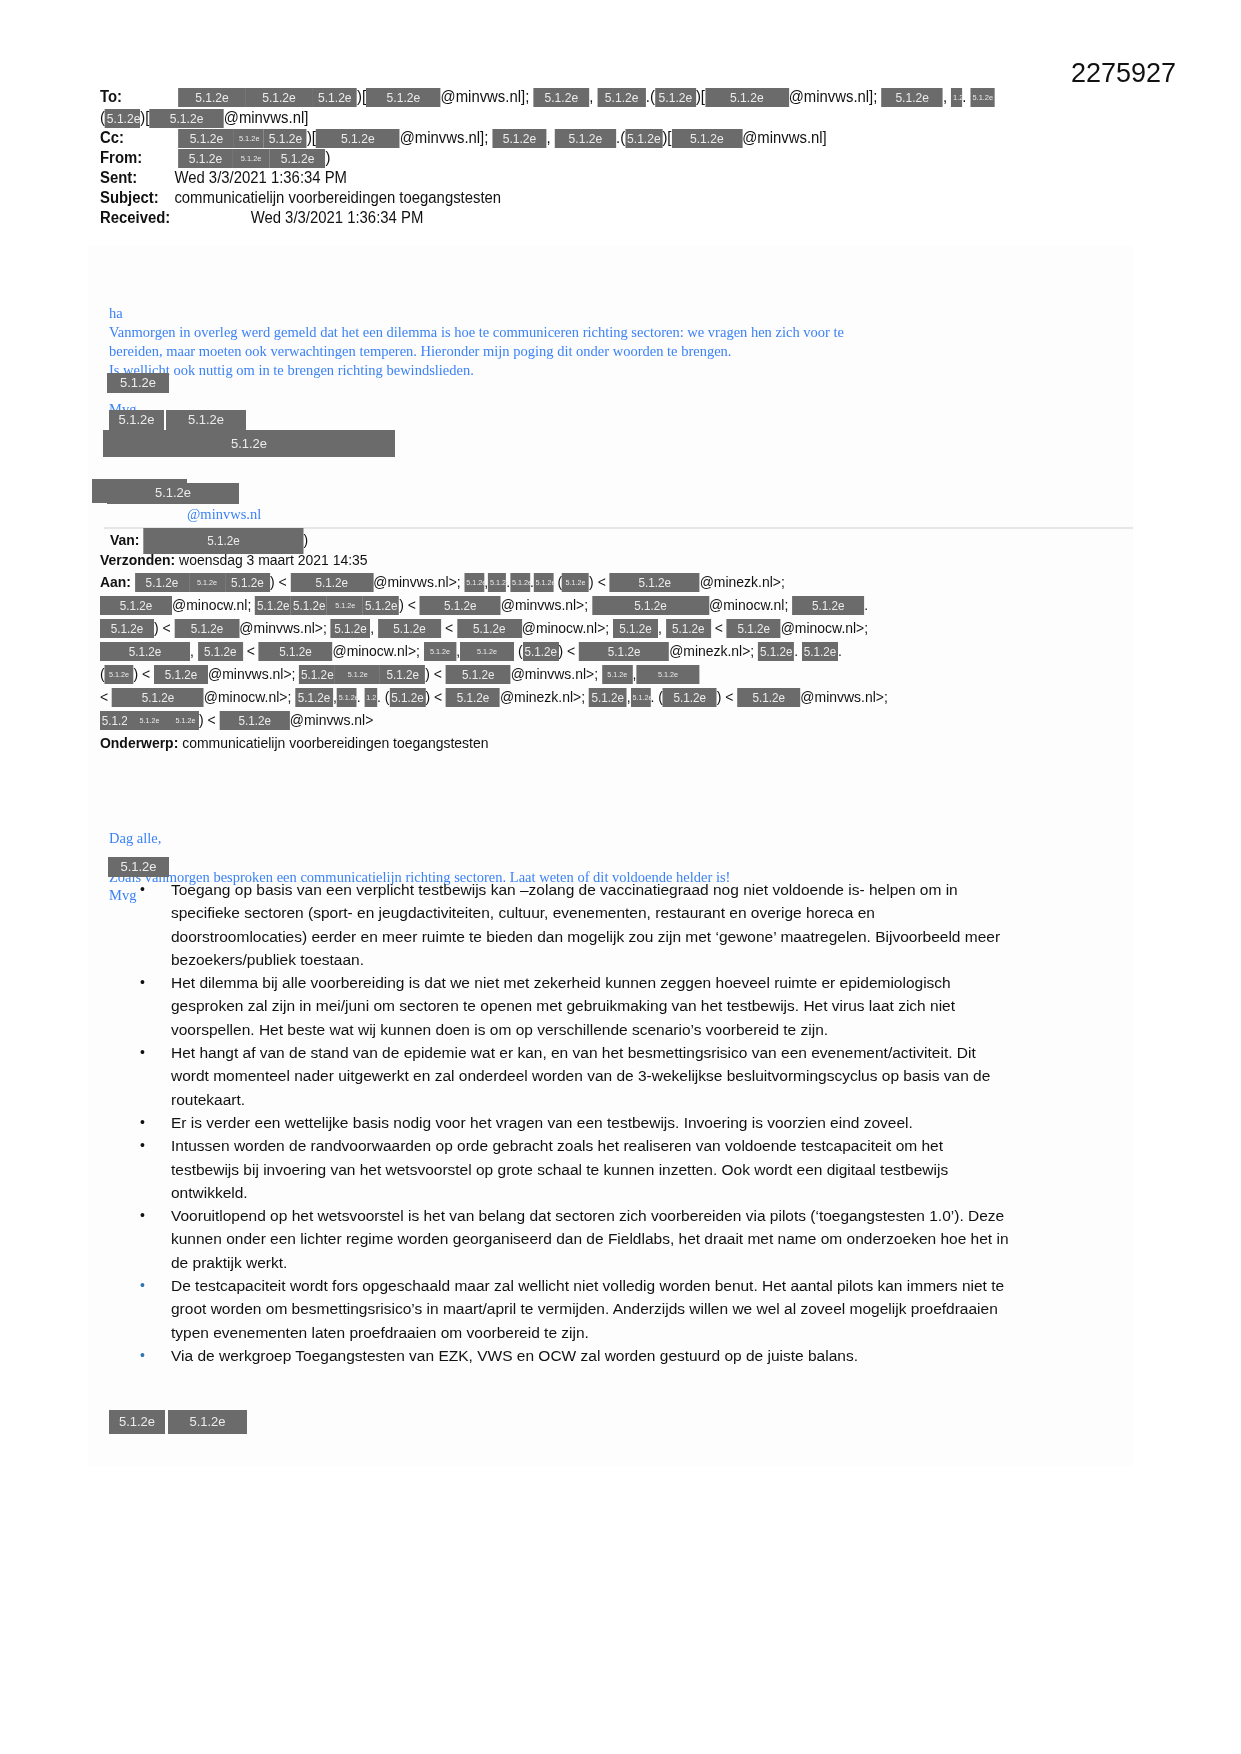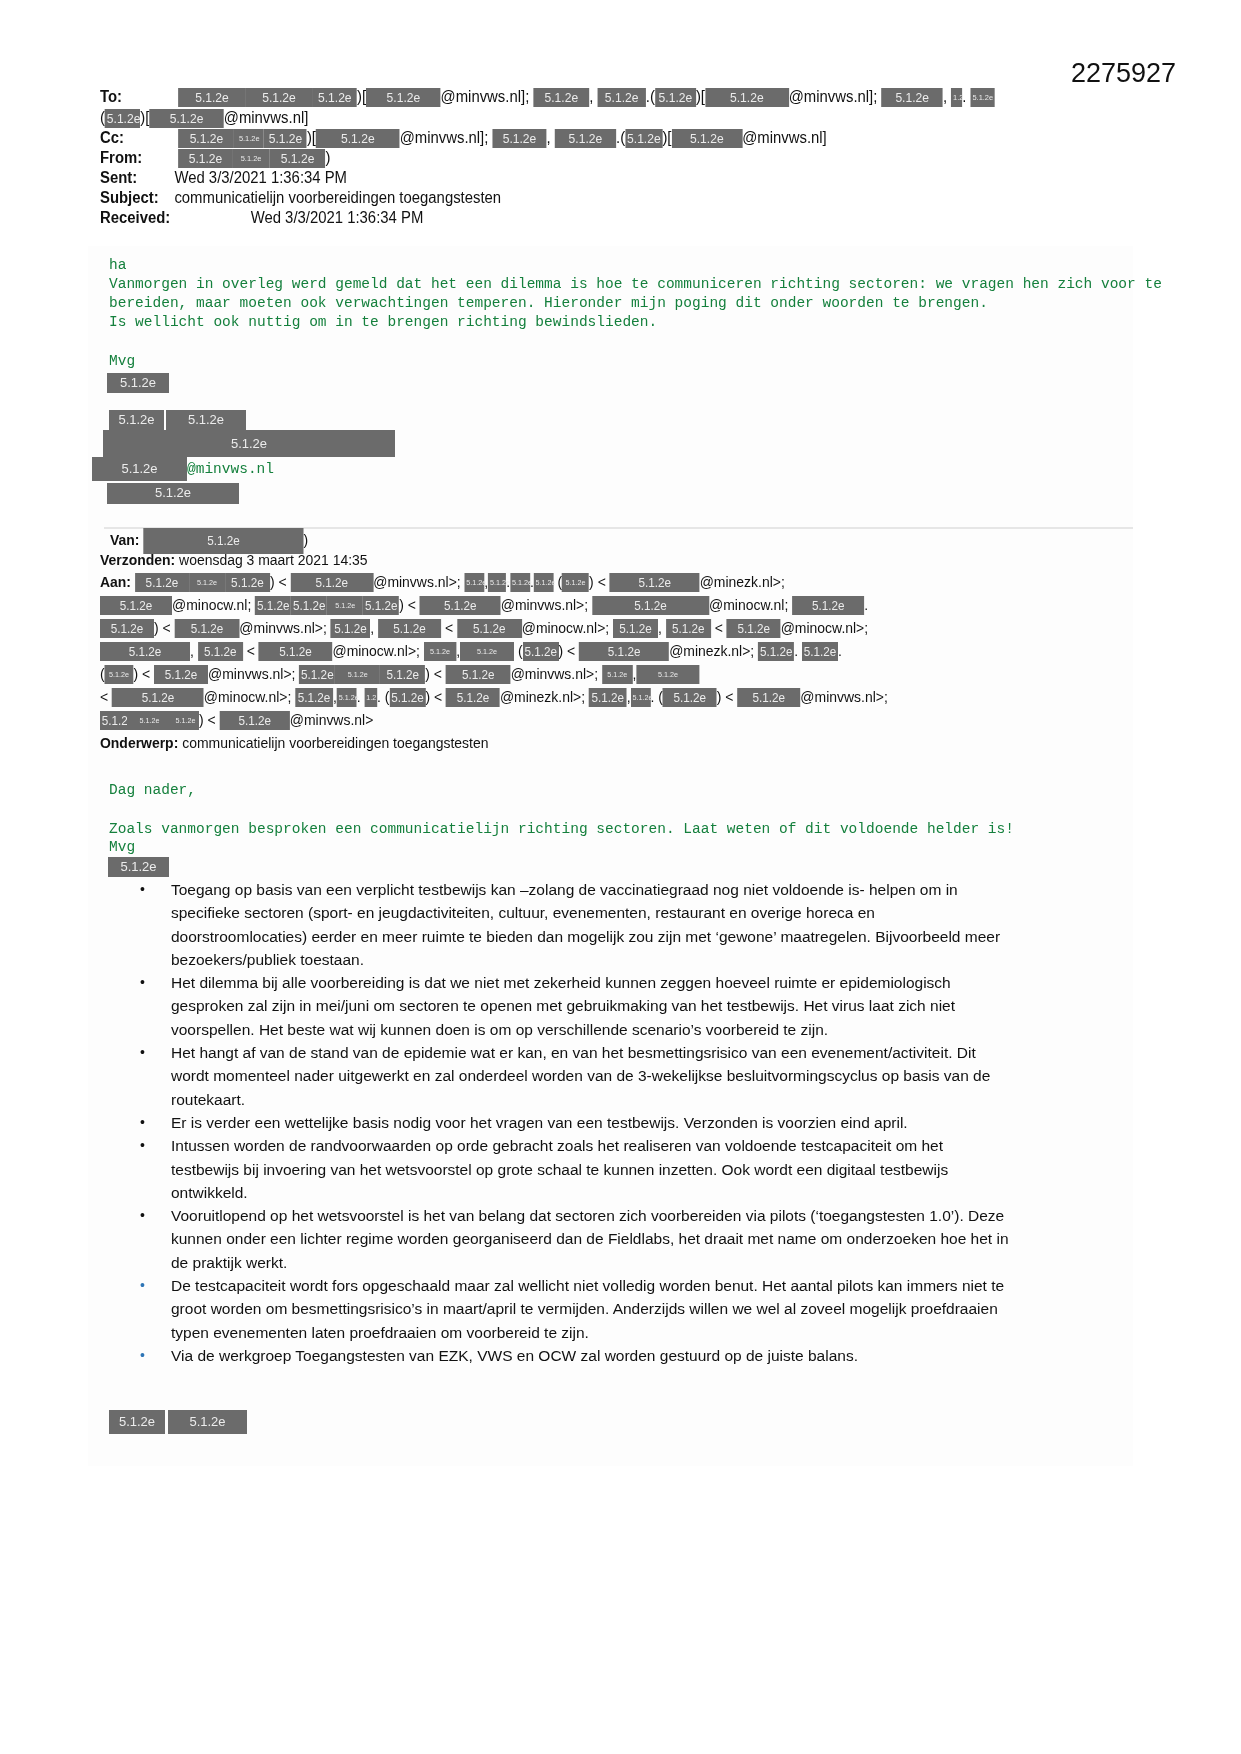--- a/index.html
+++ b/index.html
@@ -3,21 +3,21 @@
 <meta charset="utf-8">
 <style>
   html, body { margin: 0; padding: 0; background: #ffffff; }
   body { width: 1241px; height: 1754px; position: relative; overflow: hidden; }
   .docid { position: absolute; left: 1071px; top: 58px; font-family: "Liberation Sans", sans-serif; font-size: 27px; color: #111; }
   .hdr { position: absolute; left: 100px; font-family: "Liberation Sans", sans-serif; font-size: 16px; color: #111; white-space: nowrap; transform: scaleX(0.93); transform-origin: left center; }
   .hdr b { font-weight: bold; }
   .r { display: inline-block; background: #6b6b6b; color: #ececec; font-family: "Liberation Sans", sans-serif; font-size: 13px; line-height: 19px; height: 19px; text-align: center; vertical-align: middle; box-sizing: border-box; padding: 0 2px; }
   .r.s { font-size: 8px; }
   .bodybg { position: absolute; left: 88px; top: 246px; width: 1045px; height: 1220px; background: #fdfdfd; }
-  .blue { position: absolute; font-family: Liberation Mono, monospace; font-size: 14.5px; color: #15803d; line-height: 19px; }
+  .blue { position: absolute; font-family: Liberation Serif, serif; font-size: 14.5px; color: #3b82f6; line-height: 19px; margin-top: 48px; }
   .sep { position: absolute; left: 104px; top: 527px; width: 1029px; height: 2px; background: #e6e6e6; }
   .fw { position: absolute; left: 100px; font-family: "Liberation Sans", sans-serif; font-size: 15.5px; color: #111; white-space: nowrap; transform: scaleX(0.9); transform-origin: left center; }
   .fw b { font-weight: bold; }
   .bullets { position: absolute; left: 136px; top: 878px; width: 990px; margin: 0; padding: 0; list-style: none; font-family: "Liberation Sans", sans-serif; font-size: 15.5px; color: #111; line-height: 23.3px; }
   .bullets li { position: relative; padding-left: 35px; }
   .bullets li .dot { position: absolute; left: 4px; top: 0; font-size: 14px; }
   .bullets li.bl .dot { color: #2e75b6; }
   .aan { position: absolute; left: 100px; top: 570px; width: 1040px; font-family: "Liberation Sans", sans-serif; font-size: 15.5px; color: #111; line-height: 23px; }
   .aan .line { white-space: nowrap; height: 23px; transform: scaleX(0.9); transform-origin: left center; }
 </style>
@@ -103,29 +103,29 @@
   <div class="line">
     <span class="r" style="width:30px">5.1.2e</span><span class="r s" style="width:50px">5.1.2e</span><span class="r s" style="width:30px">5.1.2e</span>) &lt; <span class="r" style="width:78px">5.1.2e</span><span>@minvws.nl&gt;</span>
   </div>
 </div>
 
 <div class="fw" style="top:734px;">
   <b>Onderwerp:</b>
   <span>communicatielijn voorbereidingen toegangstesten</span>
 </div>
 
-<div class="blue" style="left:109px;top:781px;">Dag nader,</div>
+<div class="blue" style="left:109px;top:781px;">Dag alle,</div>
 <div class="blue" style="left:109px;top:820px;white-space:nowrap;">Zoals vanmorgen besproken een communicatielijn richting sectoren. Laat weten of dit voldoende helder is!</div>
 <div class="blue" style="left:109px;top:838px;">Mvg</div>
 <div style="position:absolute;left:108px;top:857px;"><span class="r" style="width:61px;height:20px">5.1.2e</span></div>
 
 <ul class="bullets">
   <li><span class="dot">•</span><span>Toegang op basis van een verplicht testbewijs kan –zolang de vaccinatiegraad nog niet voldoende is- helpen om in</span><br><span>specifieke sectoren (sport- en jeugdactiviteiten, cultuur, evenementen,  restaurant en overige horeca en</span><br><span>doorstroomlocaties) eerder en meer ruimte te bieden dan mogelijk zou zijn met ‘gewone’ maatregelen. Bijvoorbeeld meer</span><br><span>bezoekers/publiek toestaan.</span></li>
   <li><span class="dot">•</span><span>Het dilemma bij alle voorbereiding is dat we niet met zekerheid kunnen zeggen hoeveel ruimte er epidemiologisch</span><br><span>gesproken zal zijn in mei/juni om sectoren te openen met gebruikmaking van het testbewijs. Het virus laat zich niet</span><br><span>voorspellen. Het beste wat wij kunnen doen is om op verschillende scenario’s voorbereid te zijn.</span></li>
   <li><span class="dot">•</span><span>Het hangt af van de stand van de epidemie wat er kan, en van het besmettingsrisico van een evenement/activiteit. Dit</span><br><span>wordt momenteel nader uitgewerkt en zal onderdeel worden van de 3-wekelijkse besluitvormingscyclus op basis van de</span><br><span>routekaart.</span></li>
-  <li><span class="dot">•</span><span>Er is verder een wettelijke basis nodig voor het vragen van een testbewijs. Verzonden is voorzien eind april.</span></li>
+  <li><span class="dot">•</span><span>Er is verder een wettelijke basis nodig voor het vragen van een testbewijs. Invoering is voorzien eind zoveel.</span></li>
   <li><span class="dot">•</span><span>Intussen worden de randvoorwaarden op orde gebracht zoals het realiseren van voldoende testcapaciteit om het</span><br><span>testbewijs bij invoering van het wetsvoorstel op grote schaal te kunnen inzetten. Ook wordt een digitaal testbewijs</span><br><span>ontwikkeld.</span></li>
   <li><span class="dot">•</span><span>Vooruitlopend op het wetsvoorstel is het van belang dat sectoren zich voorbereiden via pilots (‘toegangstesten 1.0’). Deze</span><br><span>kunnen onder een lichter regime worden georganiseerd dan de Fieldlabs, het draait met name om onderzoeken hoe het in</span><br><span>de praktijk werkt.</span></li>
   <li class="bl"><span class="dot">•</span><span>De testcapaciteit wordt fors opgeschaald maar zal wellicht niet volledig worden benut. Het aantal pilots kan immers niet te</span><br><span>groot worden om besmettingsrisico’s in maart/april te vermijden. Anderzijds willen we wel al zoveel mogelijk proefdraaien</span><br><span>typen evenementen laten proefdraaien om voorbereid te zijn.</span></li>
   <li class="bl"><span class="dot">•</span><span>Via de werkgroep Toegangstesten van EZK, VWS en OCW zal worden gestuurd op de juiste balans.</span></li>
 </ul>
 
 <div style="position:absolute;left:109px;top:1410px;"><span class="r" style="width:56px;height:24px;line-height:24px">5.1.2e</span><span style="display:inline-block;width:3px"></span><span class="r" style="width:79px;height:24px;line-height:24px">5.1.2e</span></div>
 
 </body></html>

